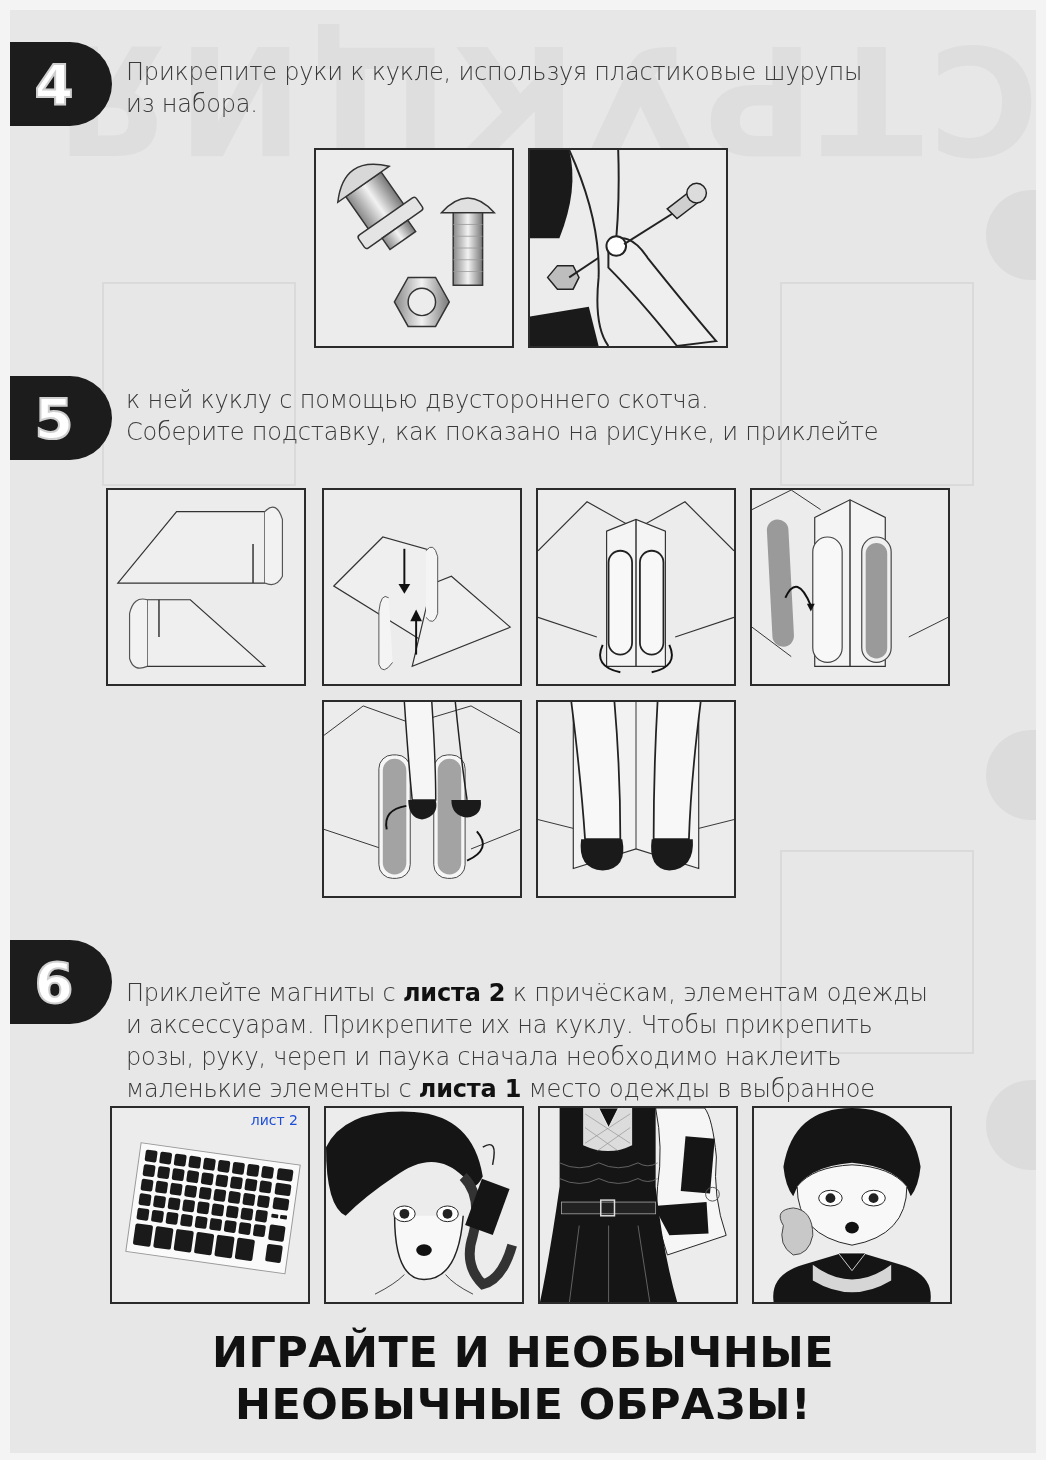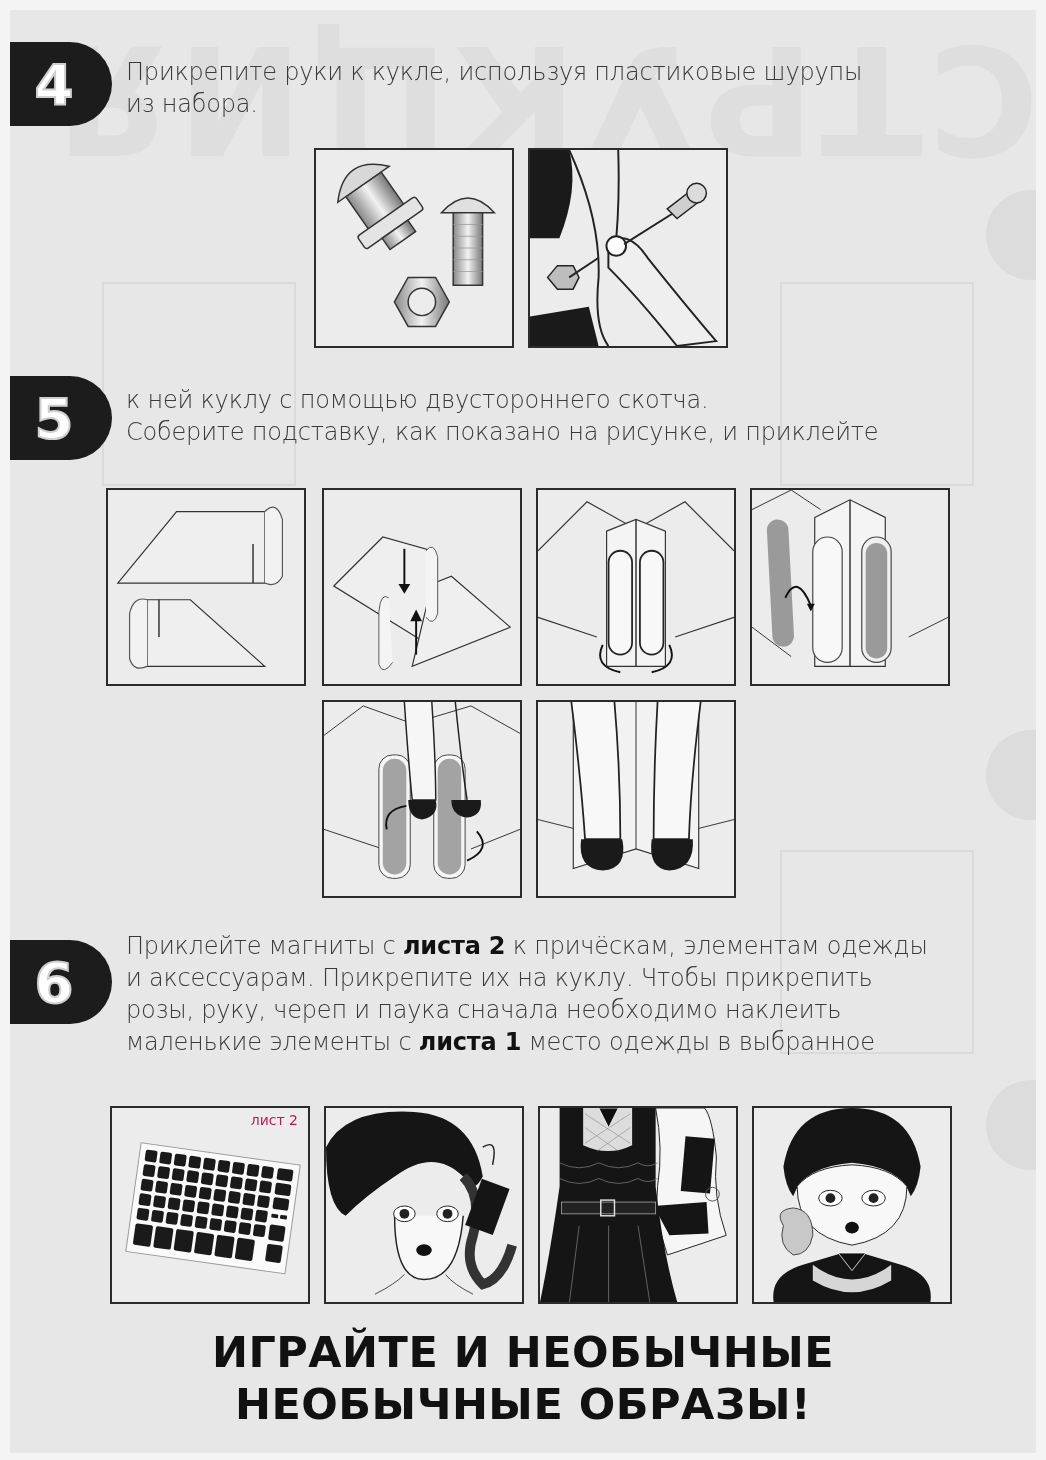--- a/index.html
+++ b/index.html
@@ -48,21 +48,21 @@
   .panel {
     position: absolute;
     border: 2px solid #2b2b2b;
     background: #ececec;
     overflow: hidden;
     box-sizing: border-box;
   }
   .panel svg { position: absolute; left: 0; top: 0; width: 100%; height: 100%; }
   .sheet-label {
     position: absolute; right: 10px; top: 4px;
-    font-size: 14px; color: #be185d;
+    font-size: 14px; color: #1d4ed8;
   }
   .slogan {
     position: absolute; left: 0; width: 1026px; text-align: center;
     font-weight: bold; font-size: 43px; line-height: 52px; color: #111;
     font-family: "DejaVu Sans", sans-serif; letter-spacing: 0.5px;
   }
 </style>
 </head>
 <body>
 
@@ -212,21 +212,21 @@
       <path d="M36 0 L36 170 L100 150 L164 170 L164 0" fill="#f2f2f2" stroke="#333" stroke-width="1.2"></path>
       <line x1="100" y1="0" x2="100" y2="150" stroke="#333"></line>
       <path d="M34 0 Q44 80 48 140 L84 140 Q84 70 78 0" fill="#f8f8f8" stroke="#222" stroke-width="1.8"></path>
       <path d="M122 0 Q118 70 118 140 L154 140 Q156 80 166 0" fill="#f8f8f8" stroke="#222" stroke-width="1.8"></path>
       <path d="M44 140 L86 140 Q92 170 66 172 Q40 170 44 140 Z" fill="#1a1a1a"></path>
       <path d="M116 140 L158 140 Q160 170 134 172 Q112 170 116 140 Z" fill="#1a1a1a"></path>
     </svg>
   </div>
 
   <div class="badge" style="top:930px;">6</div>
-  <div class="step-text" style="top:920px;">
+  <div class="step-text" style="top:967px;">
     <div><span>Приклейте магниты с </span><b>листа 2</b><span> к причёскам, элементам одежды</span></div>
     <div>и аксессуарам. Прикрепите их на куклу. Чтобы прикрепить</div>
     <div>розы, руку, череп и паука сначала необходимо наклеить</div>
     <div><span>маленькие элементы с </span><b>листа 1</b><span> место одежды в выбранное</span></div>
   </div>
 
   <div class="panel" style="left:100px;top:1096px;width:200px;height:198px;">
     <div class="sheet-label">лист 2</div>
     <svg viewBox="0 0 200 198">
       <g transform="rotate(8 100 110)">

